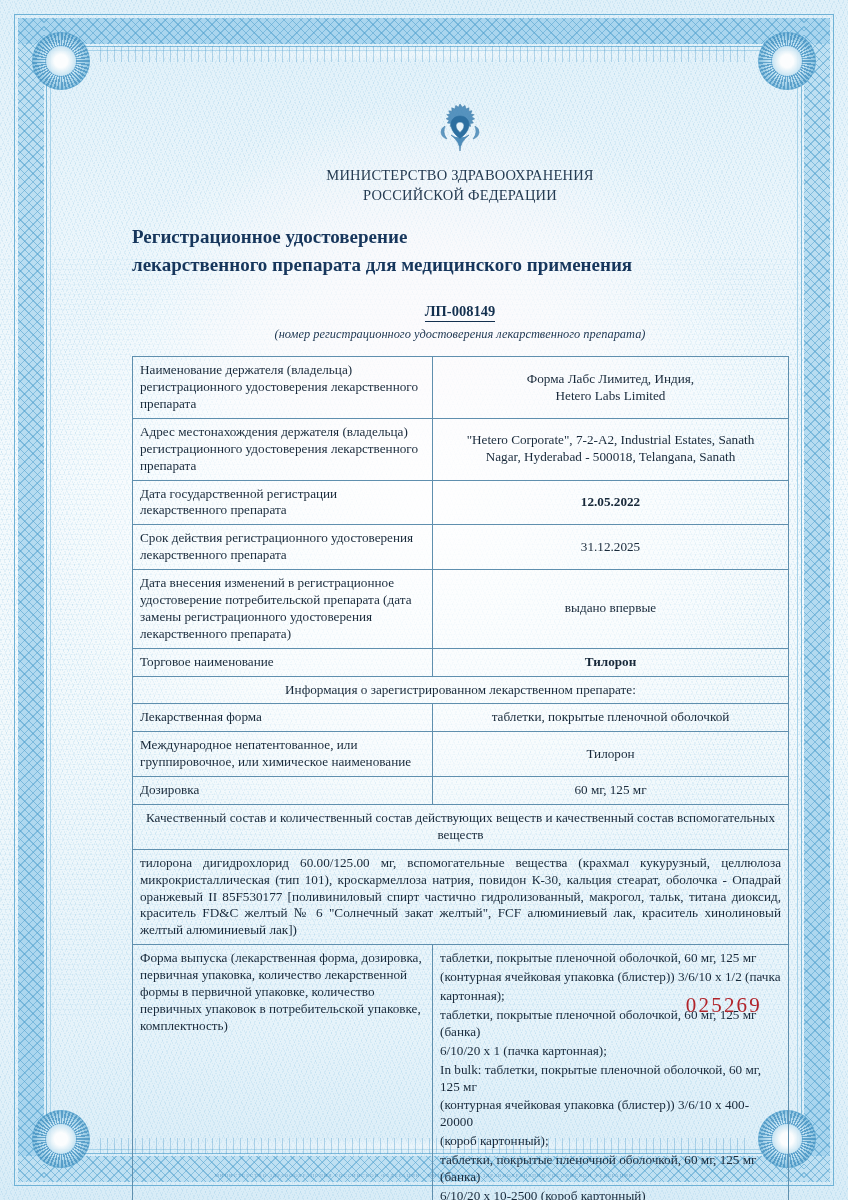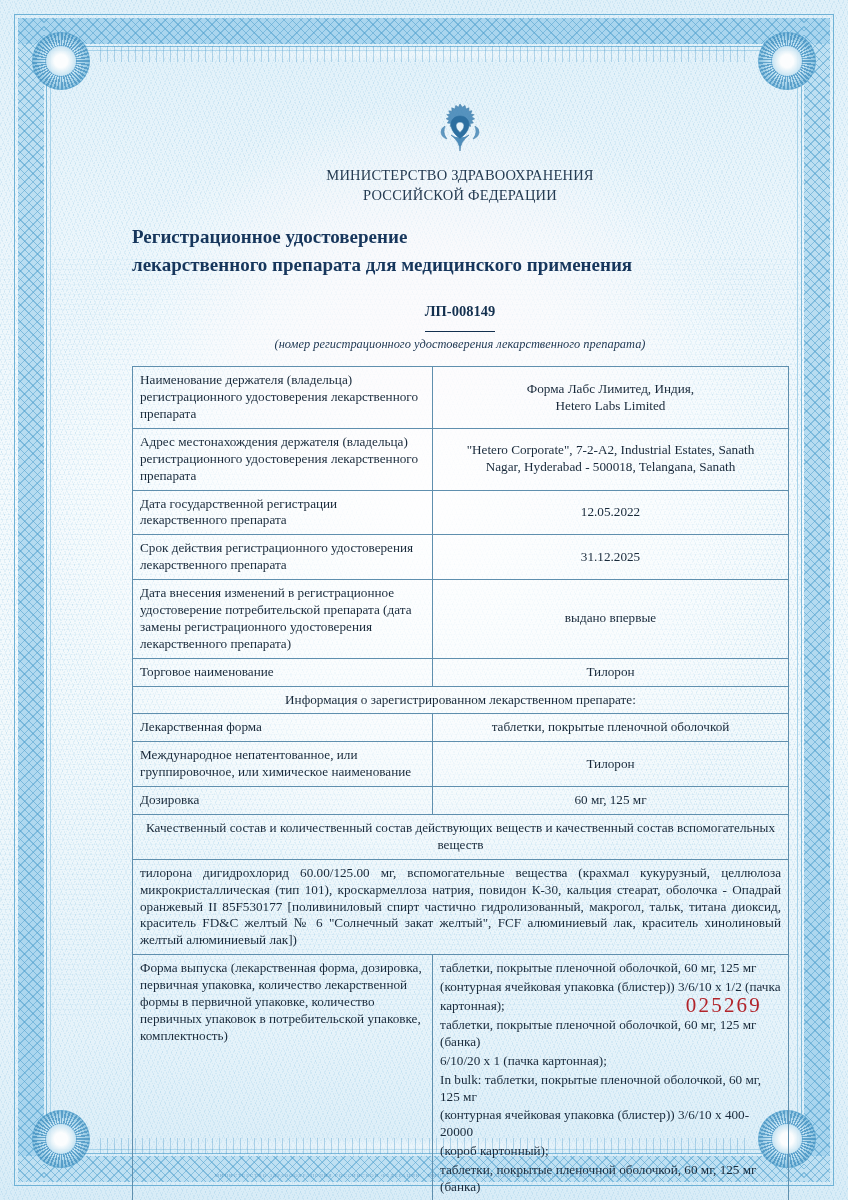--- a/index.html
+++ b/index.html
@@ -144,21 +144,21 @@
 
   .regnum-wrap {
     text-align: center;
     margin-top: 24px;
   }
   .regnum {
     font-size: 14.5px;
     font-weight: bold;
     color: #13304f;
     border-bottom: 1.3px solid #13304f;
-    padding-bottom: 11px;
+    padding-bottom: 1px;
     display: inline-block;
   }
   .regnum-sub {
     display: block;
     margin-top: 5px;
     font-size: 12.4px;
     font-style: italic;
     color: #223b55;
   }
 
@@ -178,21 +178,21 @@
     color: #18293a;
     background: transparent;
   }
   td.label {
     width: 300px;
     text-align: left;
   }
   td.value {
     text-align: center;
   }
-  td.value.bold { font-weight: normal; }
+  td.value.bold { font-weight: bold; }
   td.full {
     text-align: center;
   }
 
   .section-note {
     text-align: center;
     font-size: 13.2px;
   }
 
   .composition-cell {

